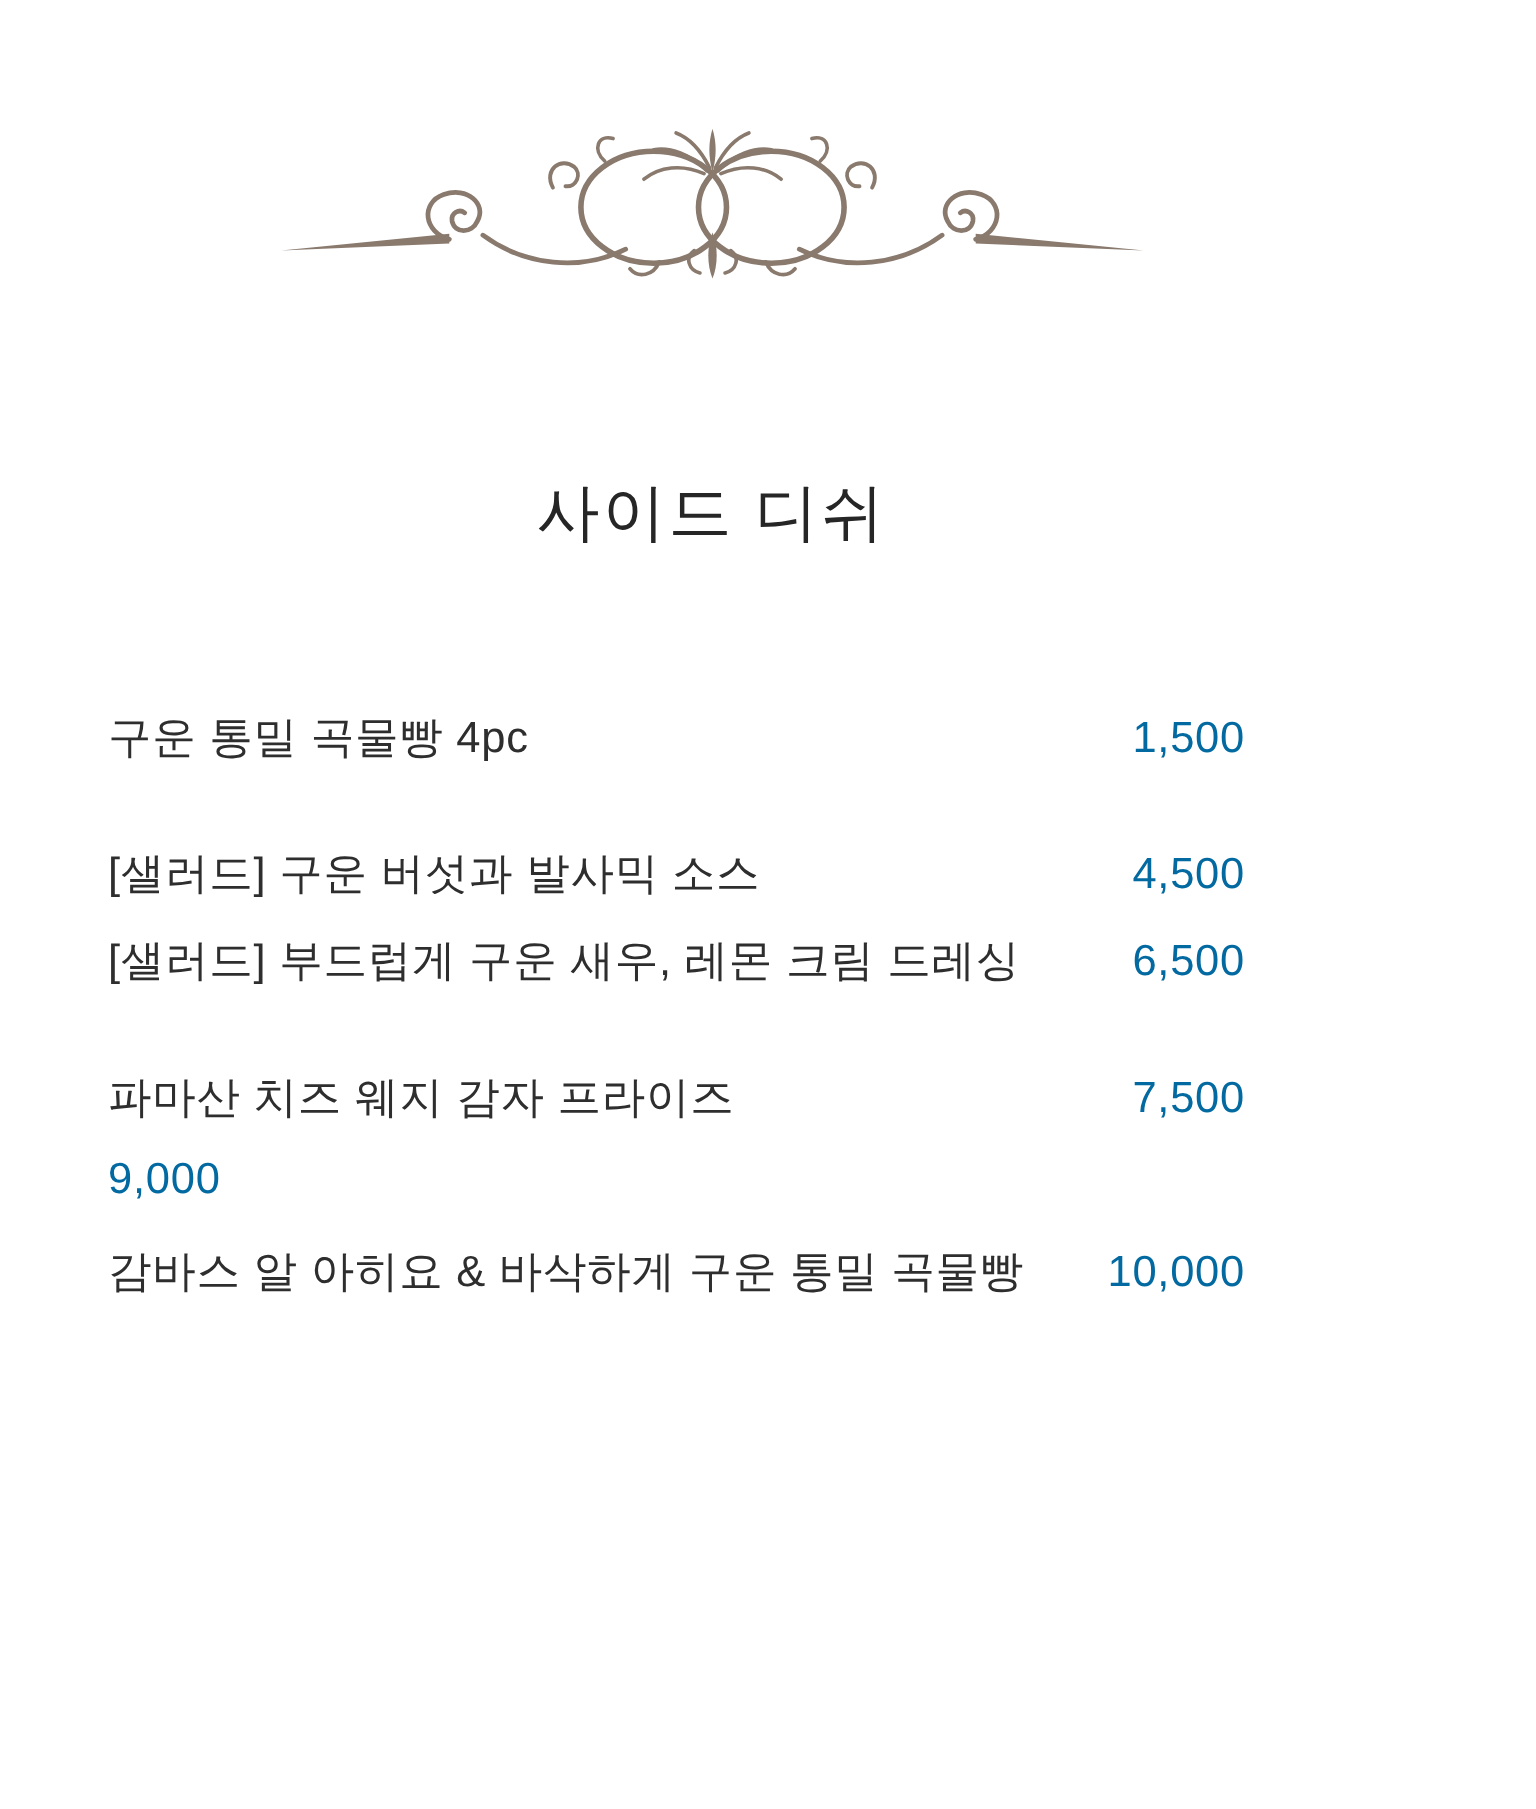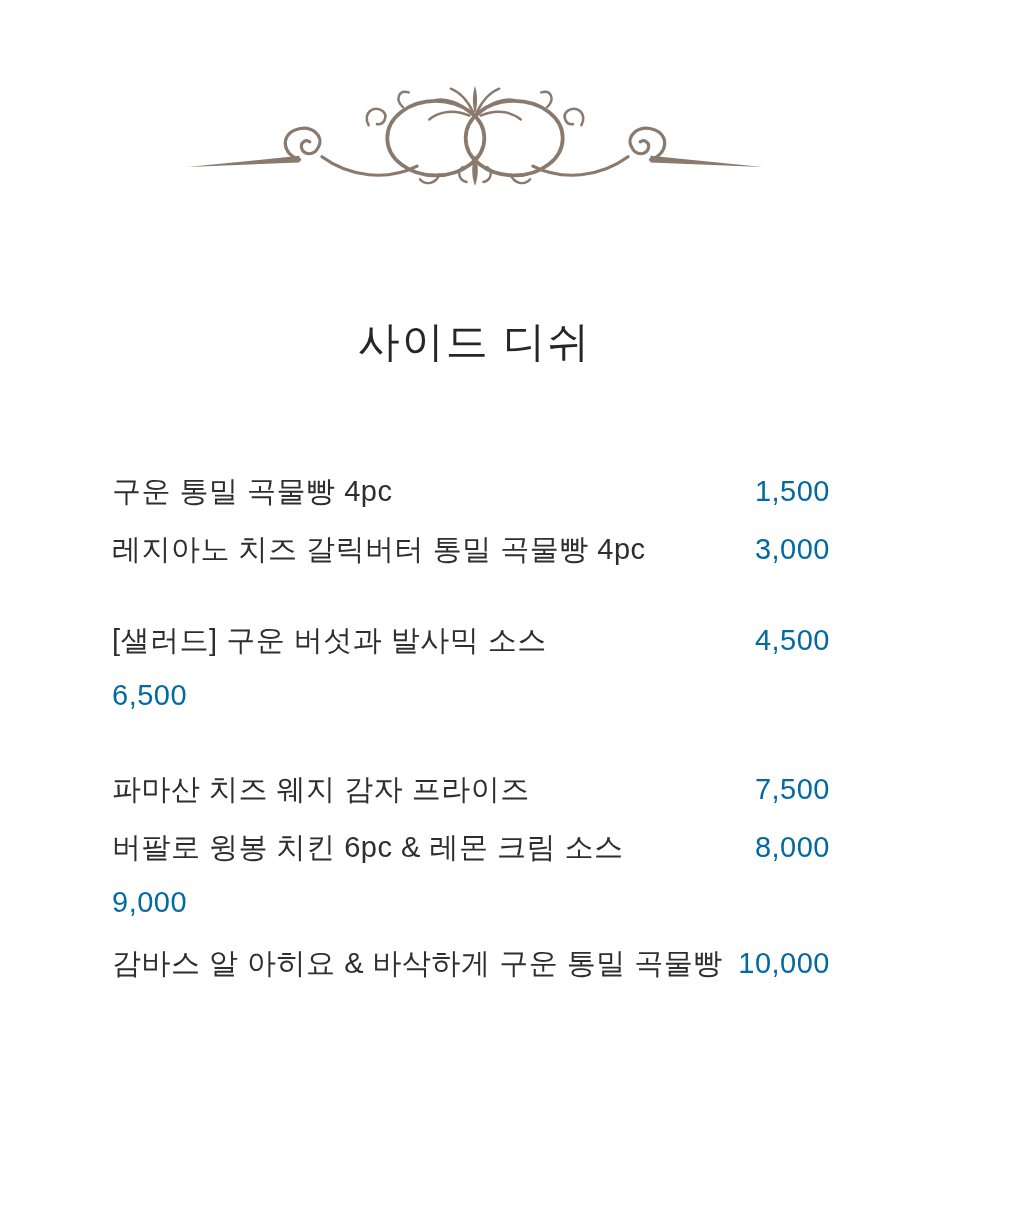--- a/index.html
+++ b/index.html
@@ -32,21 +32,21 @@
   .page-title {
     margin-top: 118px;
     text-align: center;
     font-size: 42px;
     letter-spacing: 2px;
     color: #262626;
     font-weight: 400;
   }
   .menu-list {
     margin-top: 102px;
-    padding-left: 112px;
+    padding-left: 72px;
     padding-right: 119px;
   }
   .menu-group {
     margin: 0;
   }
   .menu-group + .menu-group {
     margin-top: 33px;
   }
   .menu-item-row {
     display: flex;
@@ -116,44 +116,37 @@
 
   <div class="page-title">사이드 디쉬</div>
 
   <div class="menu-list">
 
     <div class="menu-group">
       <div class="menu-item-row">
         <span class="menu-item-name">구운 통밀 곡물빵 4pc</span>
         <span class="menu-item-price">1,500</span>
       </div>
-      <div class="menu-item-row">
-        <span class="menu-item-name">레지아노 치즈 갈릭버터 통밀 곡물빵 4pc</span>
-        <span class="menu-item-price">3,000</span>
-      </div>
     </div>
 
     <div class="menu-group">
       <div class="menu-item-row">
         <span class="menu-item-name">[샐러드] 구운 버섯과 발사믹 소스</span>
         <span class="menu-item-price">4,500</span>
       </div>
       <div class="menu-item-row">
+        <span class="menu-item-name">[샐러드] 부드럽게 구운 새우, 레몬 크림 드레싱</span>
         <span class="menu-item-price">6,500</span>
       </div>
     </div>
 
     <div class="menu-group">
       <div class="menu-item-row">
         <span class="menu-item-name">파마산 치즈 웨지 감자 프라이즈</span>
         <span class="menu-item-price">7,500</span>
-      </div>
-      <div class="menu-item-row">
-        <span class="menu-item-name">버팔로 윙봉 치킨 6pc &amp; 레몬 크림 소스</span>
-        <span class="menu-item-price">8,000</span>
       </div>
       <div class="menu-item-row">
         <span class="menu-item-price">9,000</span>
       </div>
       <div class="menu-item-row">
         <span class="menu-item-name">감바스 알 아히요 &amp; 바삭하게 구운 통밀 곡물빵</span>
         <span class="menu-item-price">10,000</span>
       </div>
     </div>
 

